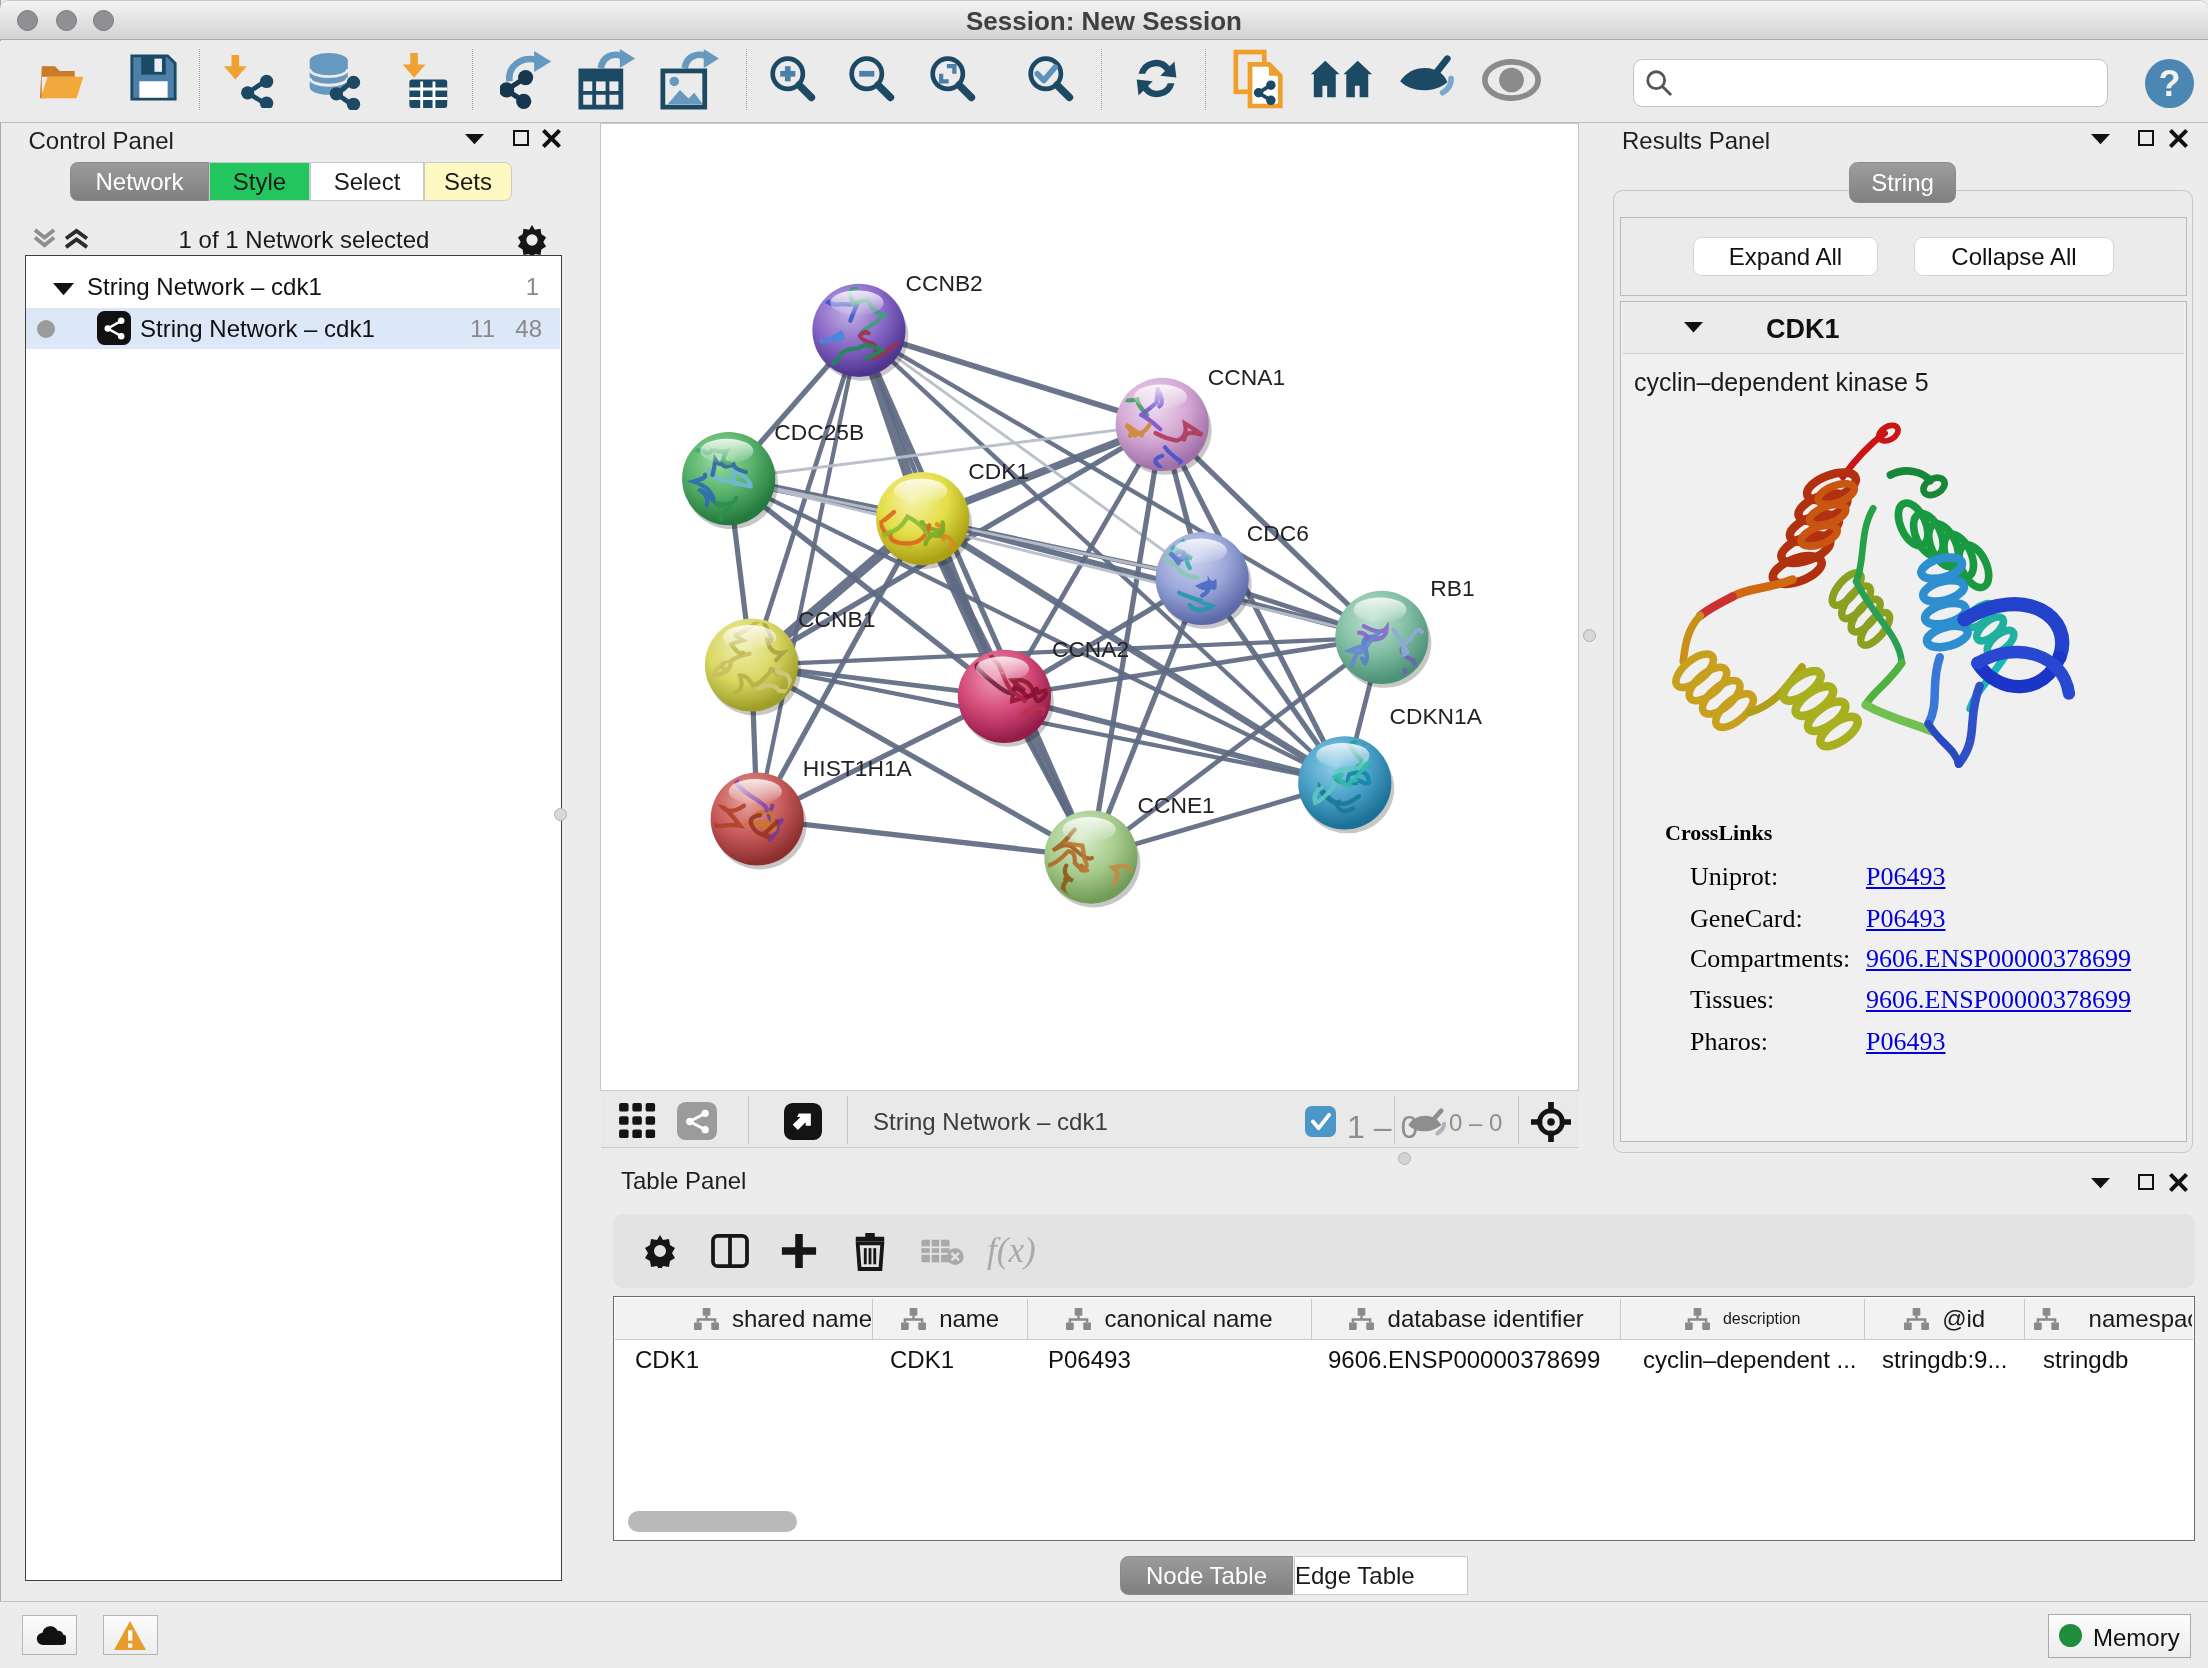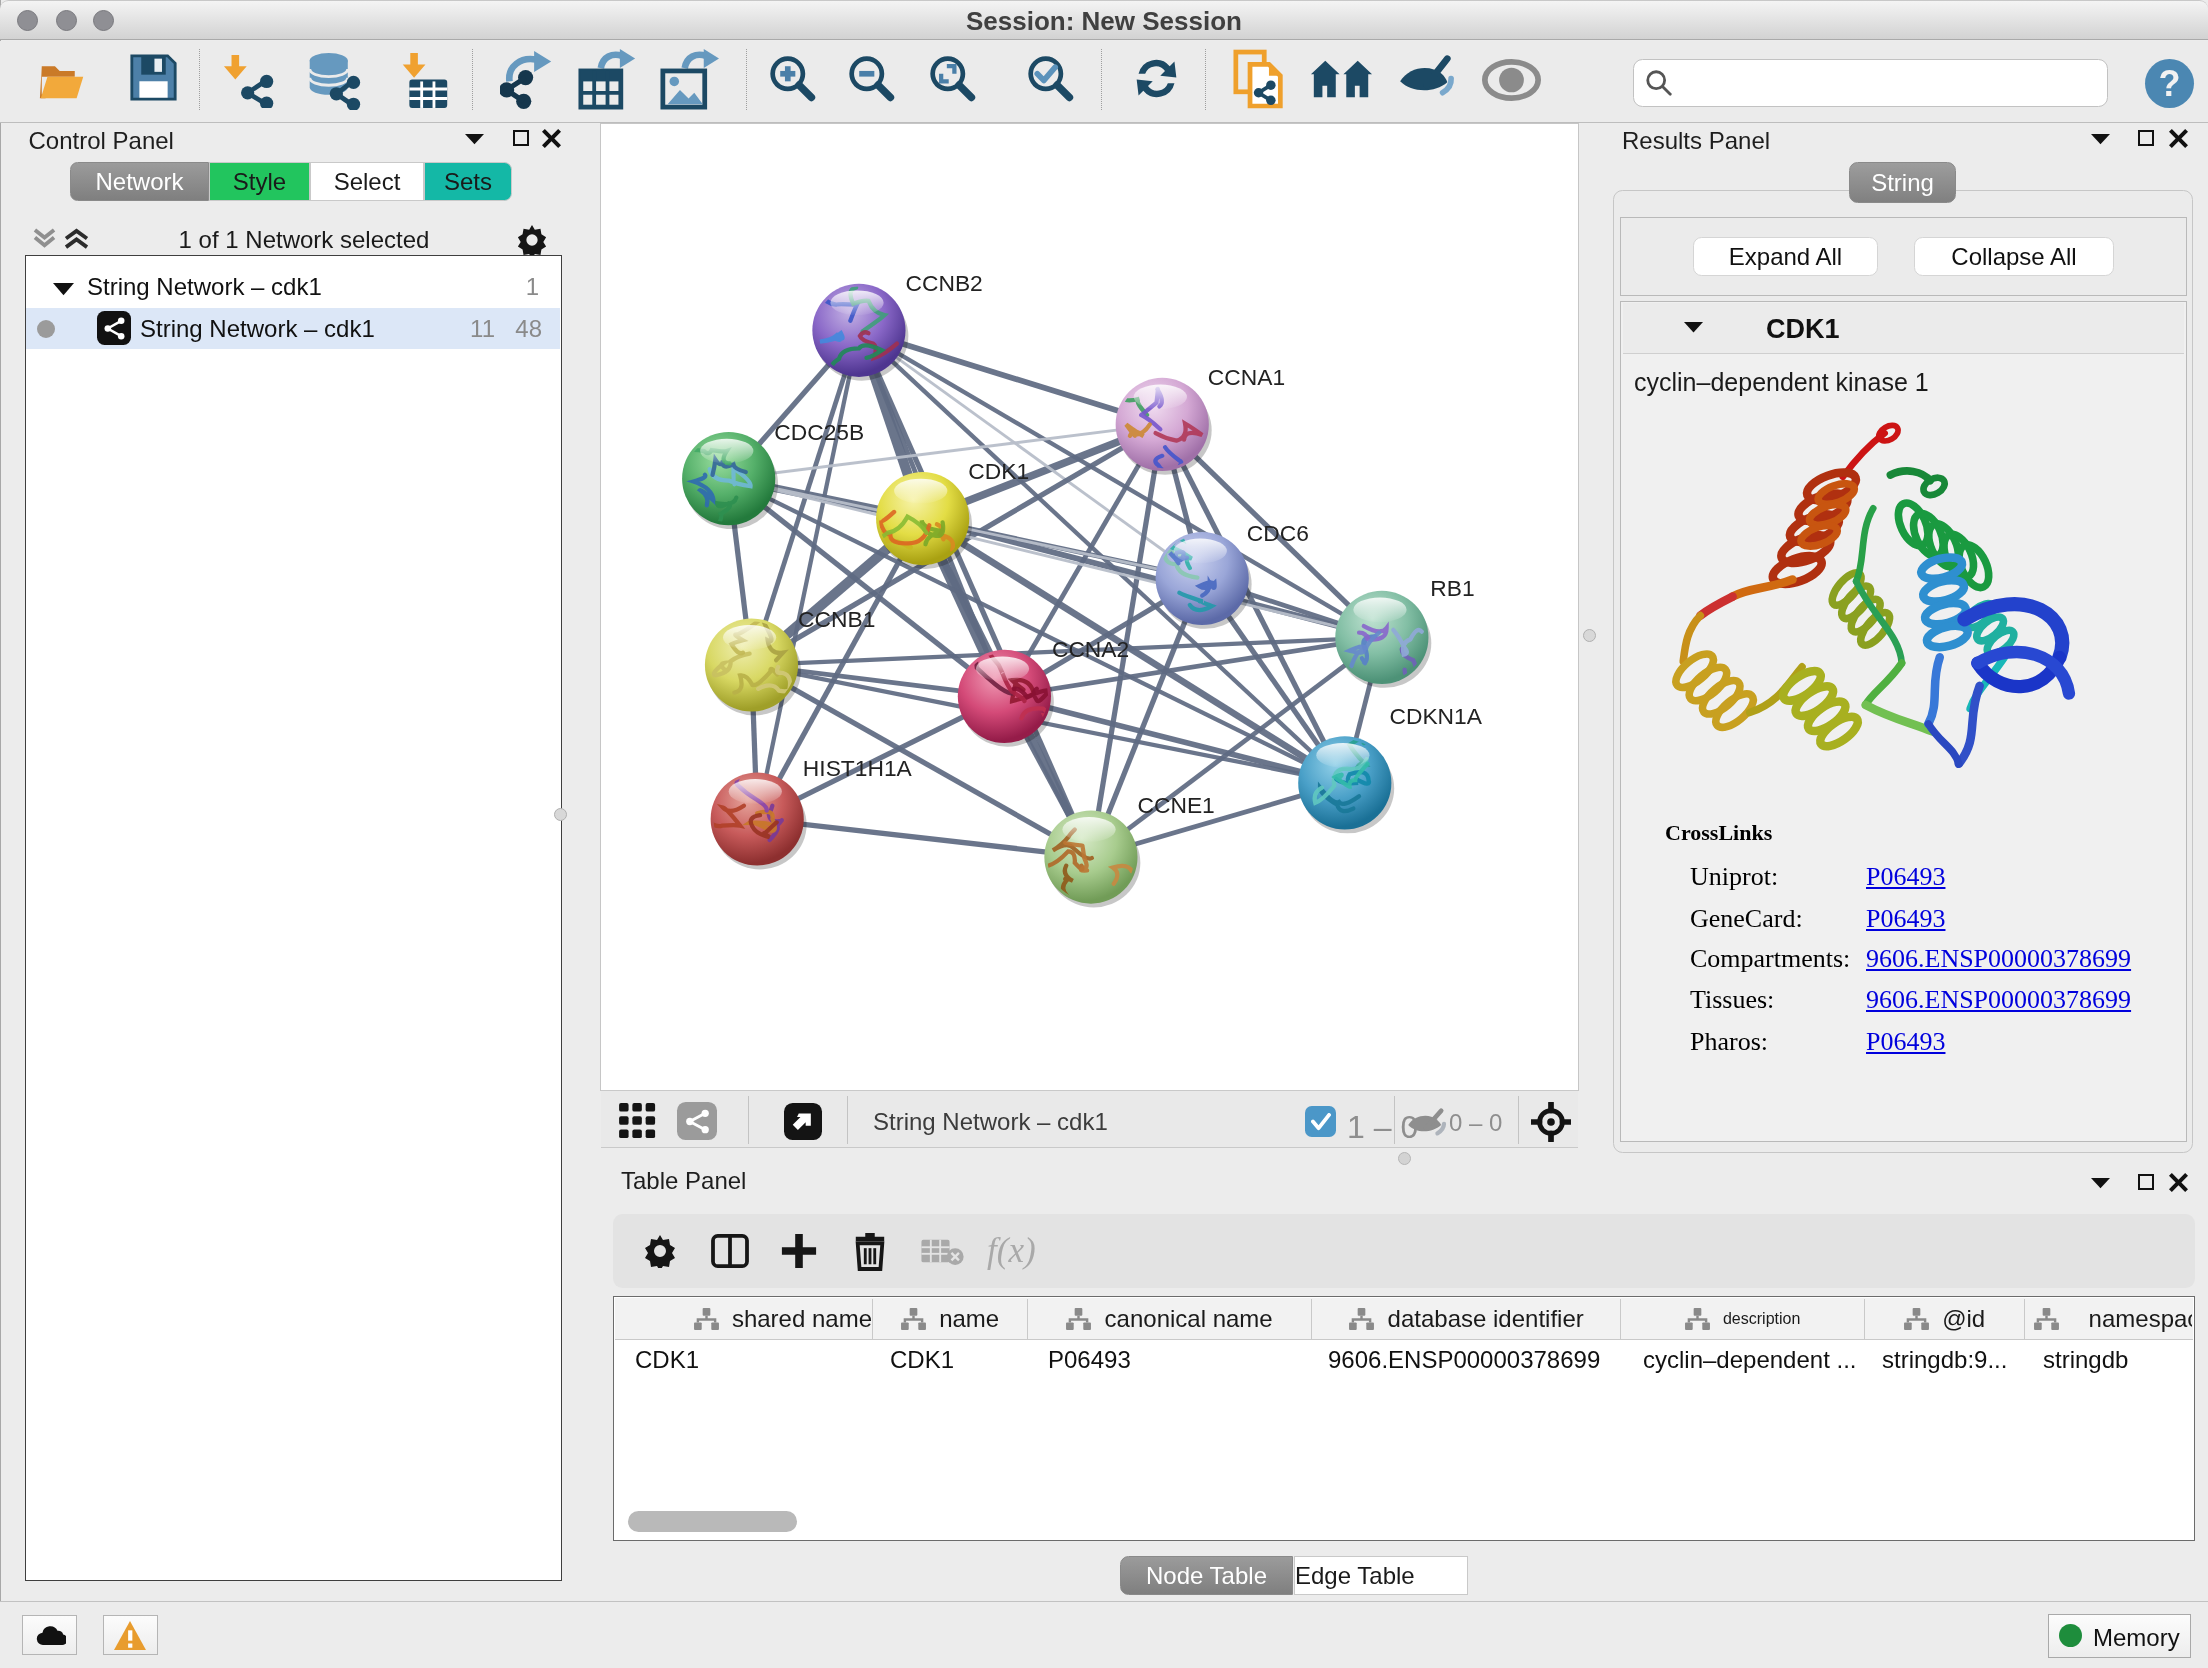--- a/index.html
+++ b/index.html
@@ -193,21 +193,21 @@
     </svg>
 <div class="abs" style="left:513px;top:130px;width:16px;height:16px;border:2.9px solid #111"></div>
 <svg class="abs" style="left:542px;top:129px" width="19" height="19" viewBox="0 0 20 20">
       <path d="M3 0 L10 7 17 0 20 3 13 10 20 17 17 20 10 13 3 20 0 17 7 10 0 3 z" fill="#111"></path>
     </svg>
 </div>
 <div id="cp-tabs">
 <div class="abs" style="left:70px;top:162px;width:139px;height:39px;background:linear-gradient(#9b9b9b,#7f7f7f);border:1px solid #8a8a8a;border-radius:7.6px 0 0 7.6px;color:#fff;font-size:24px;text-align:center;line-height:37px">Network</div>
 <div class="abs" style="left:209px;top:162px;width:101px;height:39px;background:#22c55e;border:1px solid #c9c9c9;color:#1a1a1a;font-size:24px;text-align:center;line-height:37px">Style</div>
 <div class="abs" style="left:310px;top:162px;width:114px;height:39px;background:#fff;border:1px solid #c9c9c9;color:#1a1a1a;font-size:24px;text-align:center;line-height:37px">Select</div>
-<div class="abs" style="left:424px;top:162px;width:88px;height:39px;background:#14b8a6;border:1px solid #c9c9c9;border-radius:0 7.6px 7.6px 0;color:#1a1a1a;font-size:24px;text-align:center;line-height:37px">Sets</div>
+<div class="abs" style="left:424px;top:162px;width:88px;height:39px;background:#fef9c3;border:1px solid #c9c9c9;border-radius:0 7.6px 7.6px 0;color:#1a1a1a;font-size:24px;text-align:center;line-height:37px">Sets</div>
 </div>
 <div id="cp-body">
 
 <svg class="abs" style="left:32px;top:228px" width="25" height="21" viewBox="0 0 26 22">
       <g stroke="#8f8f8f" stroke-width="4" fill="none">
         <path d="M3 2 l10 8 10-8"></path>
         <path d="M3 10 l10 8 10-8"></path>
       </g>
     </svg>
 <svg class="abs" style="left:63px;top:228px" width="27" height="21" viewBox="0 0 28 22">
@@ -629,21 +629,21 @@
 <div class="abs" style="left:1620px;top:217px;width:567px;height:79px;border:1px solid #b9b9b9;background:#ebebeb"></div>
 <div class="abs" style="left:1693px;top:237px;width:185px;height:39px;background:#fff;border:1px solid #d5d5d5;border-radius:8.6px;font-size:24px;color:#111;text-align:center;line-height:37px">Expand All</div>
 <div class="abs" style="left:1914px;top:237px;width:200px;height:39px;background:#fff;border:1px solid #d5d5d5;border-radius:8.6px;font-size:24px;color:#111;text-align:center;line-height:37px">Collapse All</div>
 
 <div class="abs" style="left:1620px;top:301px;width:567px;height:841px;border:1px solid #b9b9b9;background:#f0f0f0"></div>
 <div class="abs" style="left:1623px;top:303px;width:561px;height:51px;background:#ebebeb;border-bottom:1px solid #cfcfcf"></div>
 <svg class="abs" style="left:1683px;top:321px" width="21" height="12.4" viewBox="0 0 22 13">
       <path d="M1 1 h20 l-10 11 z" fill="#111"></path>
     </svg>
 <div class="abs" style="left:1766px;top:314px;font-size:27px;font-weight:bold;color:#111">CDK1</div>
-<div class="abs" style="left:1634px;top:368px;font-size:25px;color:#1a1a1a">cyclin–dependent kinase 1</div>
+<div class="abs" style="left:1634px;top:368px;font-size:25px;color:#1a1a1a">cyclin–dependent kinase 5</div>
 
 <svg class="abs" style="left:1645px;top:418px" width="447" height="361" viewBox="0 0 470 380">
       <g fill="none" stroke-linecap="round">
         <path d="M208 62 C224 40 236 28 252 16" stroke="#cc1414" stroke-width="7"></path>
         <ellipse cx="256" cy="16" rx="11" ry="7" fill="none" stroke="#cc1414" stroke-width="6" transform="rotate(-30 256 16)"></ellipse>
       </g>
       <ellipse cx="196" cy="72" rx="27" ry="12" fill="none" stroke="#b03010" stroke-width="9" transform="rotate(-20 196 72)"></ellipse>
       <ellipse cx="187" cy="94" rx="27" ry="12" fill="none" stroke="#b03010" stroke-width="9" transform="rotate(-20 187 94)"></ellipse>
       <ellipse cx="178" cy="116" rx="27" ry="12" fill="none" stroke="#b03010" stroke-width="9" transform="rotate(-20 178 116)"></ellipse>
       <ellipse cx="169" cy="138" rx="27" ry="12" fill="none" stroke="#b03010" stroke-width="9" transform="rotate(-20 169 138)"></ellipse>

